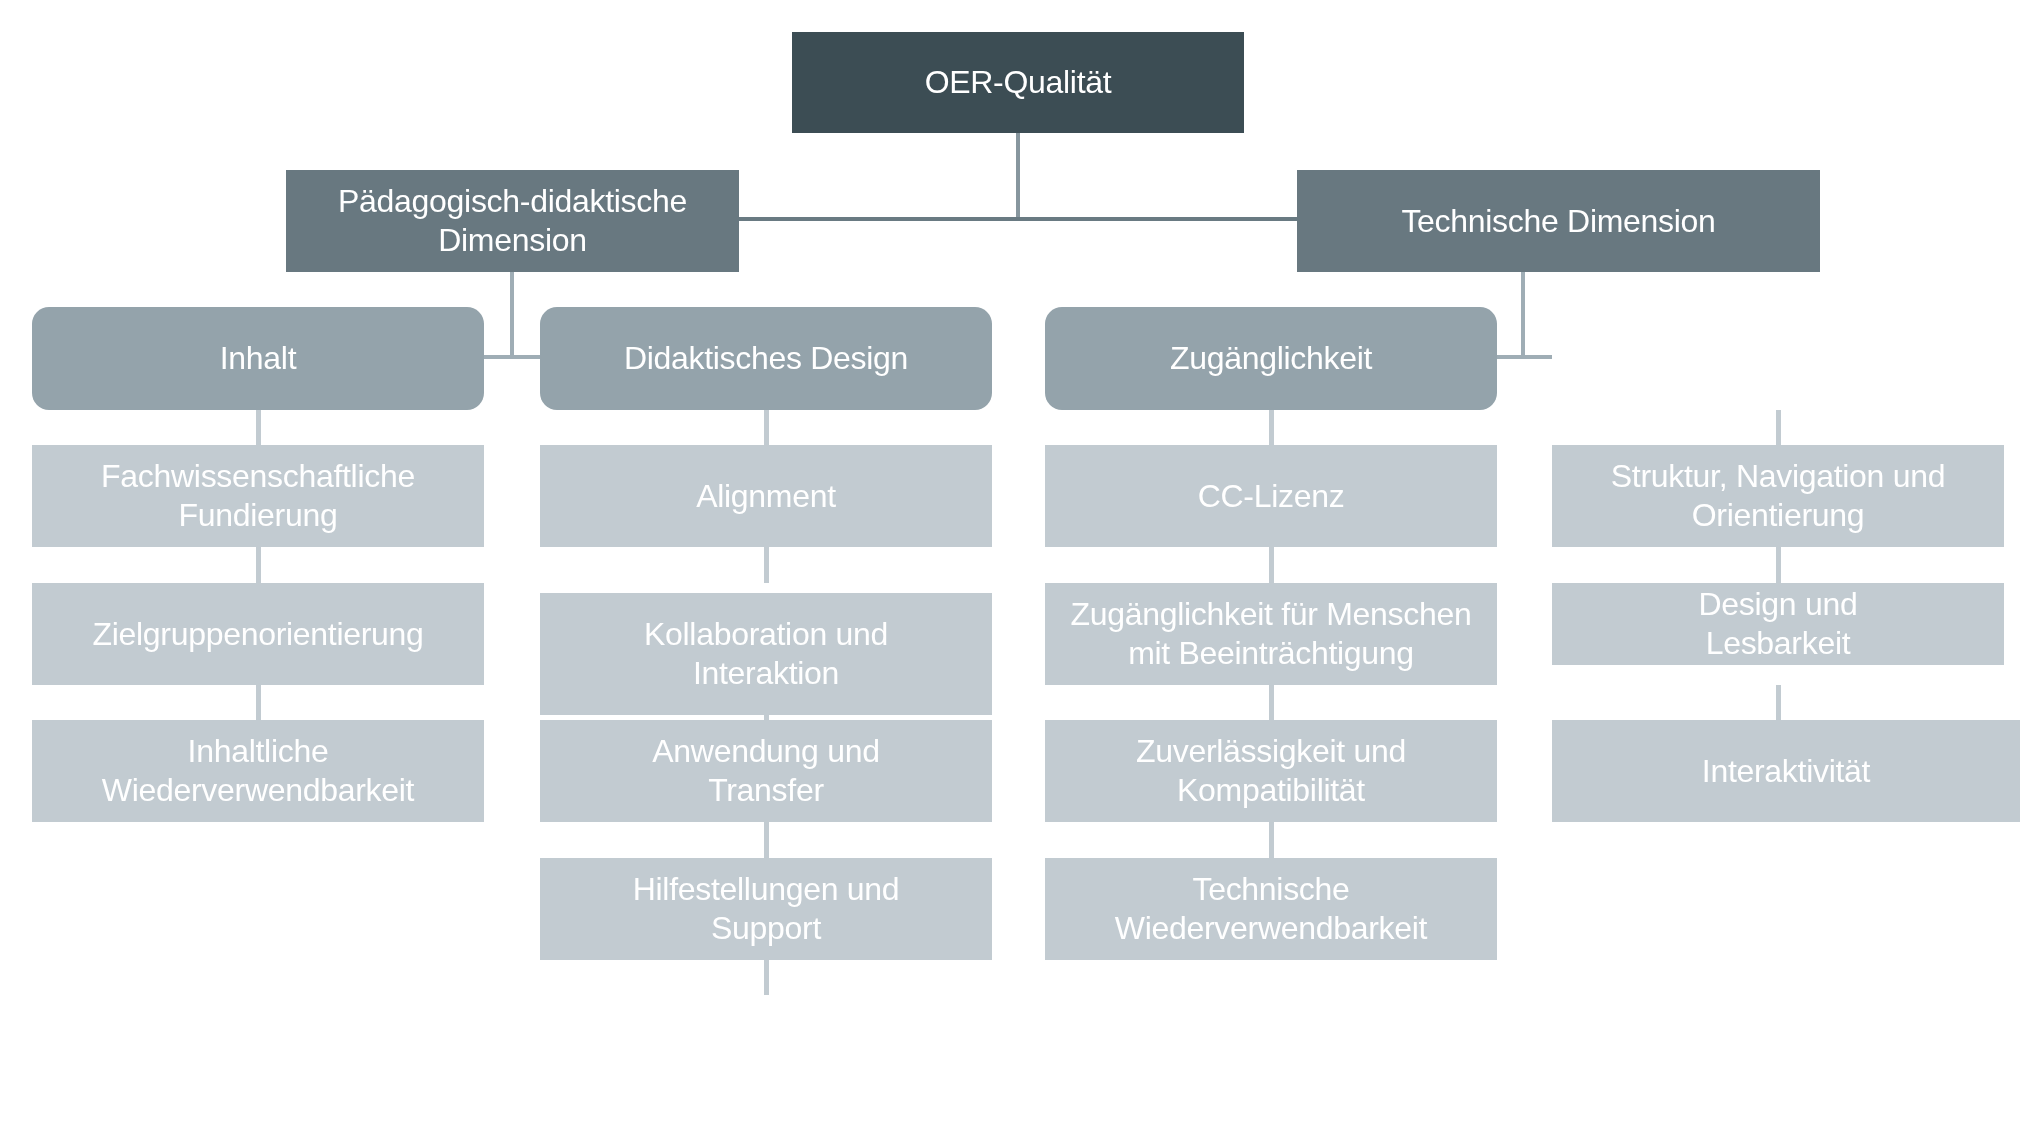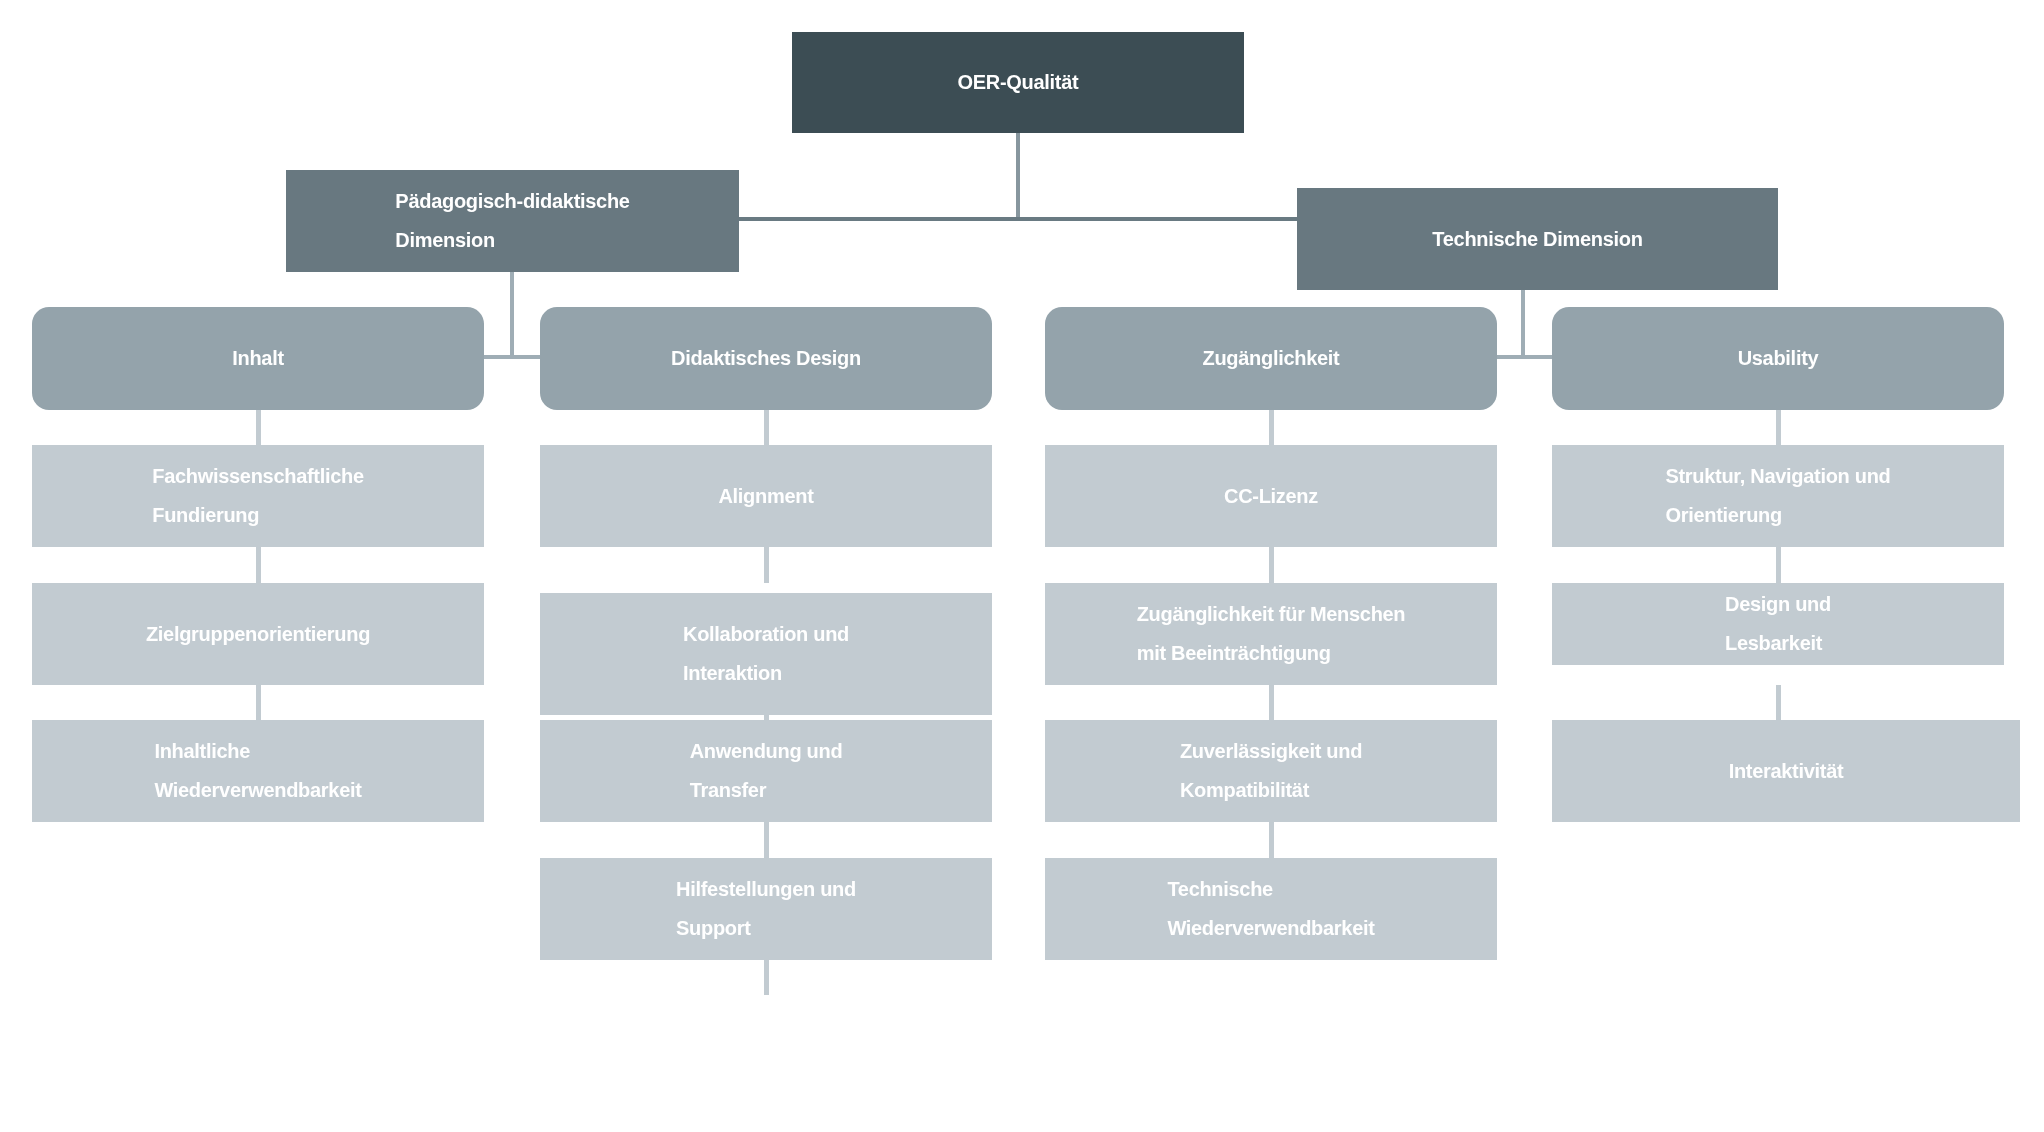--- a/index.html
+++ b/index.html
@@ -16,23 +16,24 @@
     width: 2044px;
     height: 1132px;
     background: var(--page-bg, #ffffff);
     overflow: hidden;
   }
   .box {
     position: absolute;
     display: flex;
     align-items: center;
     justify-content: center;
+    text-align: center;
     color: var(--text, #ffffff);
-    font-weight: 700;
-    font-size: 20px;
+    font-weight: 400;
+    font-size: 32px;
     line-height: 39px;
     letter-spacing: -0.3px;
     white-space: pre-line;
   }
   .root-box   { background: var(--root-bg, #3c4d54); }
   .dim-box    { background: var(--dimension-bg, #687880); }
   .header-box { background: var(--header-bg, #94a3ab); border-radius: 17px; }
   .item-box   { background: var(--item-bg, #c2cbd1); }
   .line { position: absolute; }
   .line-l1h { background: var(--line-level1-h, #697a82); }
@@ -69,26 +70,25 @@
   <div class="line line-l3" style="left:1269px;top:822px;width:5px;height:36px"></div>
 
   <div class="line line-l3" style="left:1776px;top:410px;width:5px;height:35px"></div>
   <div class="line line-l3" style="left:1776px;top:547px;width:5px;height:36px"></div>
   <div class="line line-l3" style="left:1776px;top:685px;width:5px;height:35px"></div>
 
   <div class="box root-box" style="left:792px;top:32px;width:452px;height:101px">OER-Qualität</div>
 
   <div class="box dim-box" style="left:286px;top:170px;width:453px;height:102px">Pädagogisch-didaktische
 Dimension</div>
-  <div class="box dim-box" style="left:1297px;top:188px;width:481px;height:102px">Technische Dimension</div>
+  <div class="box dim-box" style="left:1297px;top:170px;width:523px;height:102px">Technische Dimension</div>
 
   <div class="box header-box" style="left:32px;top:307px;width:452px;height:103px">Inhalt</div>
   <div class="box header-box" style="left:540px;top:307px;width:452px;height:103px">Didaktisches Design</div>
   <div class="box header-box" style="left:1045px;top:307px;width:452px;height:103px">Zugänglichkeit</div>
-  <div class="box header-box" style="left:1552px;top:307px;width:452px;height:103px">Usability</div>
 
   <div class="box item-box" style="left:32px;top:445px;width:452px;height:102px">Fachwissenschaftliche
 Fundierung</div>
   <div class="box item-box" style="left:32px;top:583px;width:452px;height:102px">Zielgruppenorientierung</div>
   <div class="box item-box" style="left:32px;top:720px;width:452px;height:102px">Inhaltliche
 Wiederverwendbarkeit</div>
 
   <div class="box item-box" style="left:540px;top:445px;width:452px;height:102px">Alignment</div>
   <div class="box item-box" style="left:540px;top:593px;width:452px;height:122px">Kollaboration und
 Interaktion</div>

